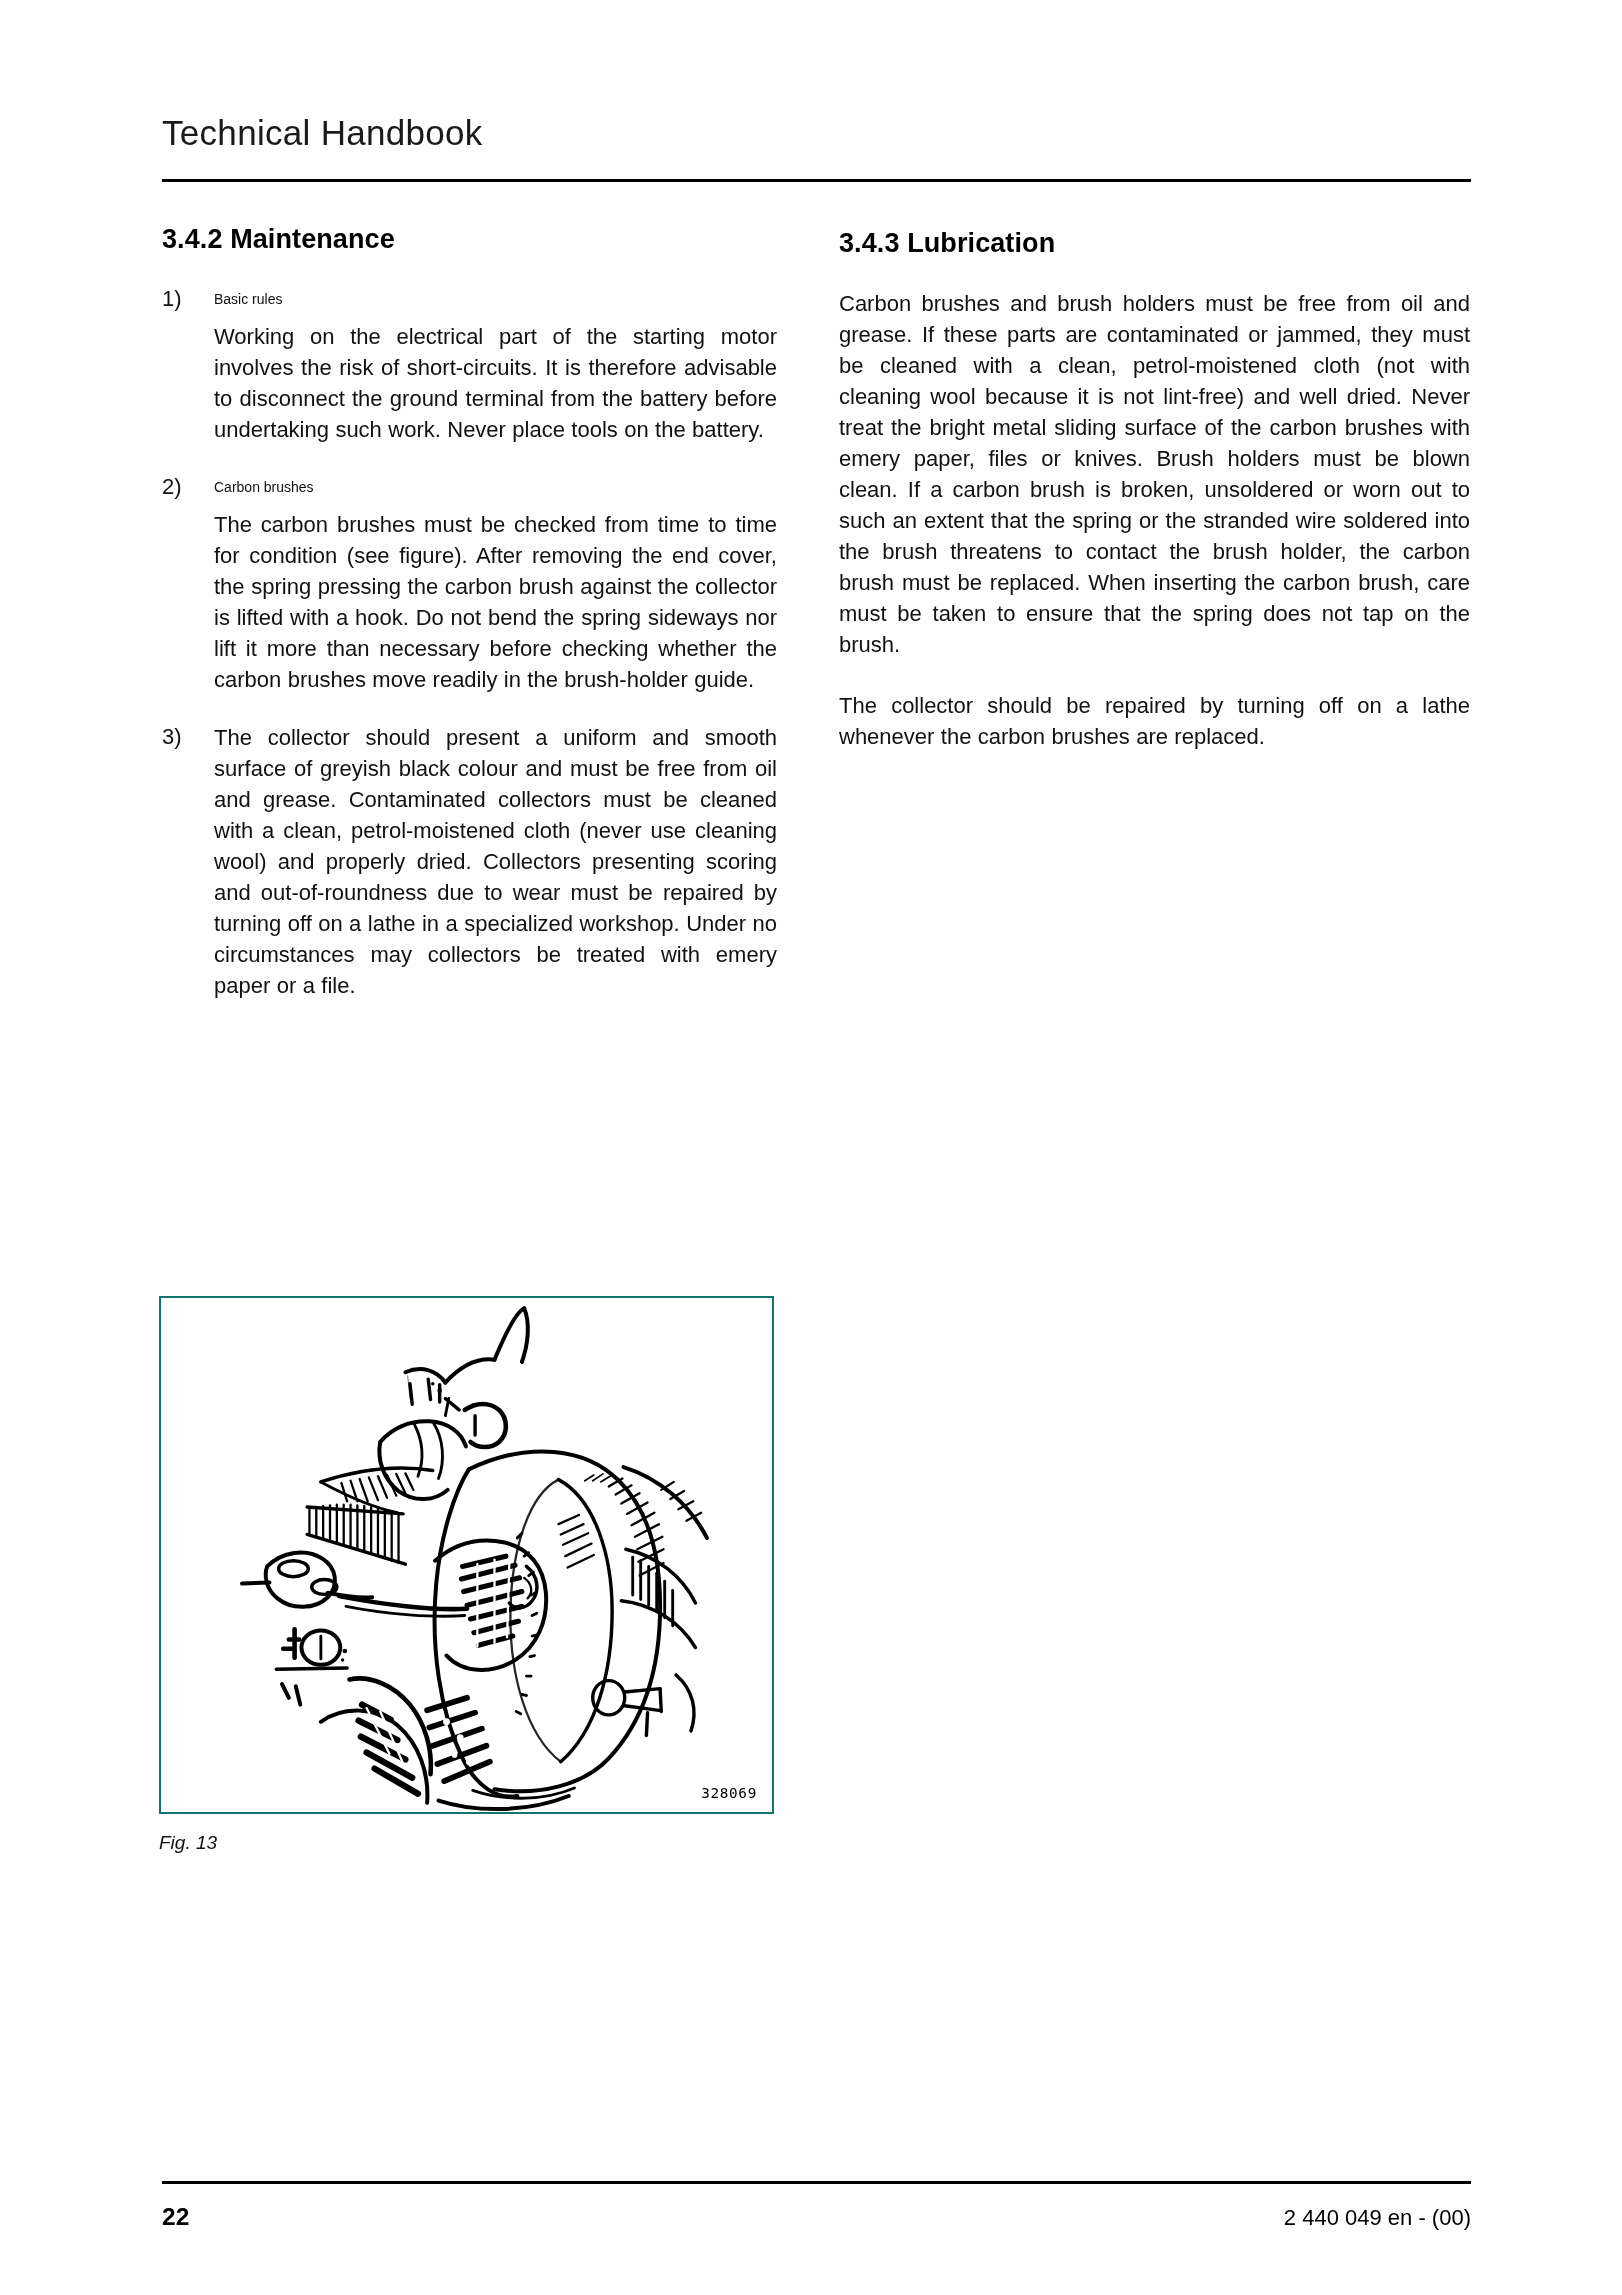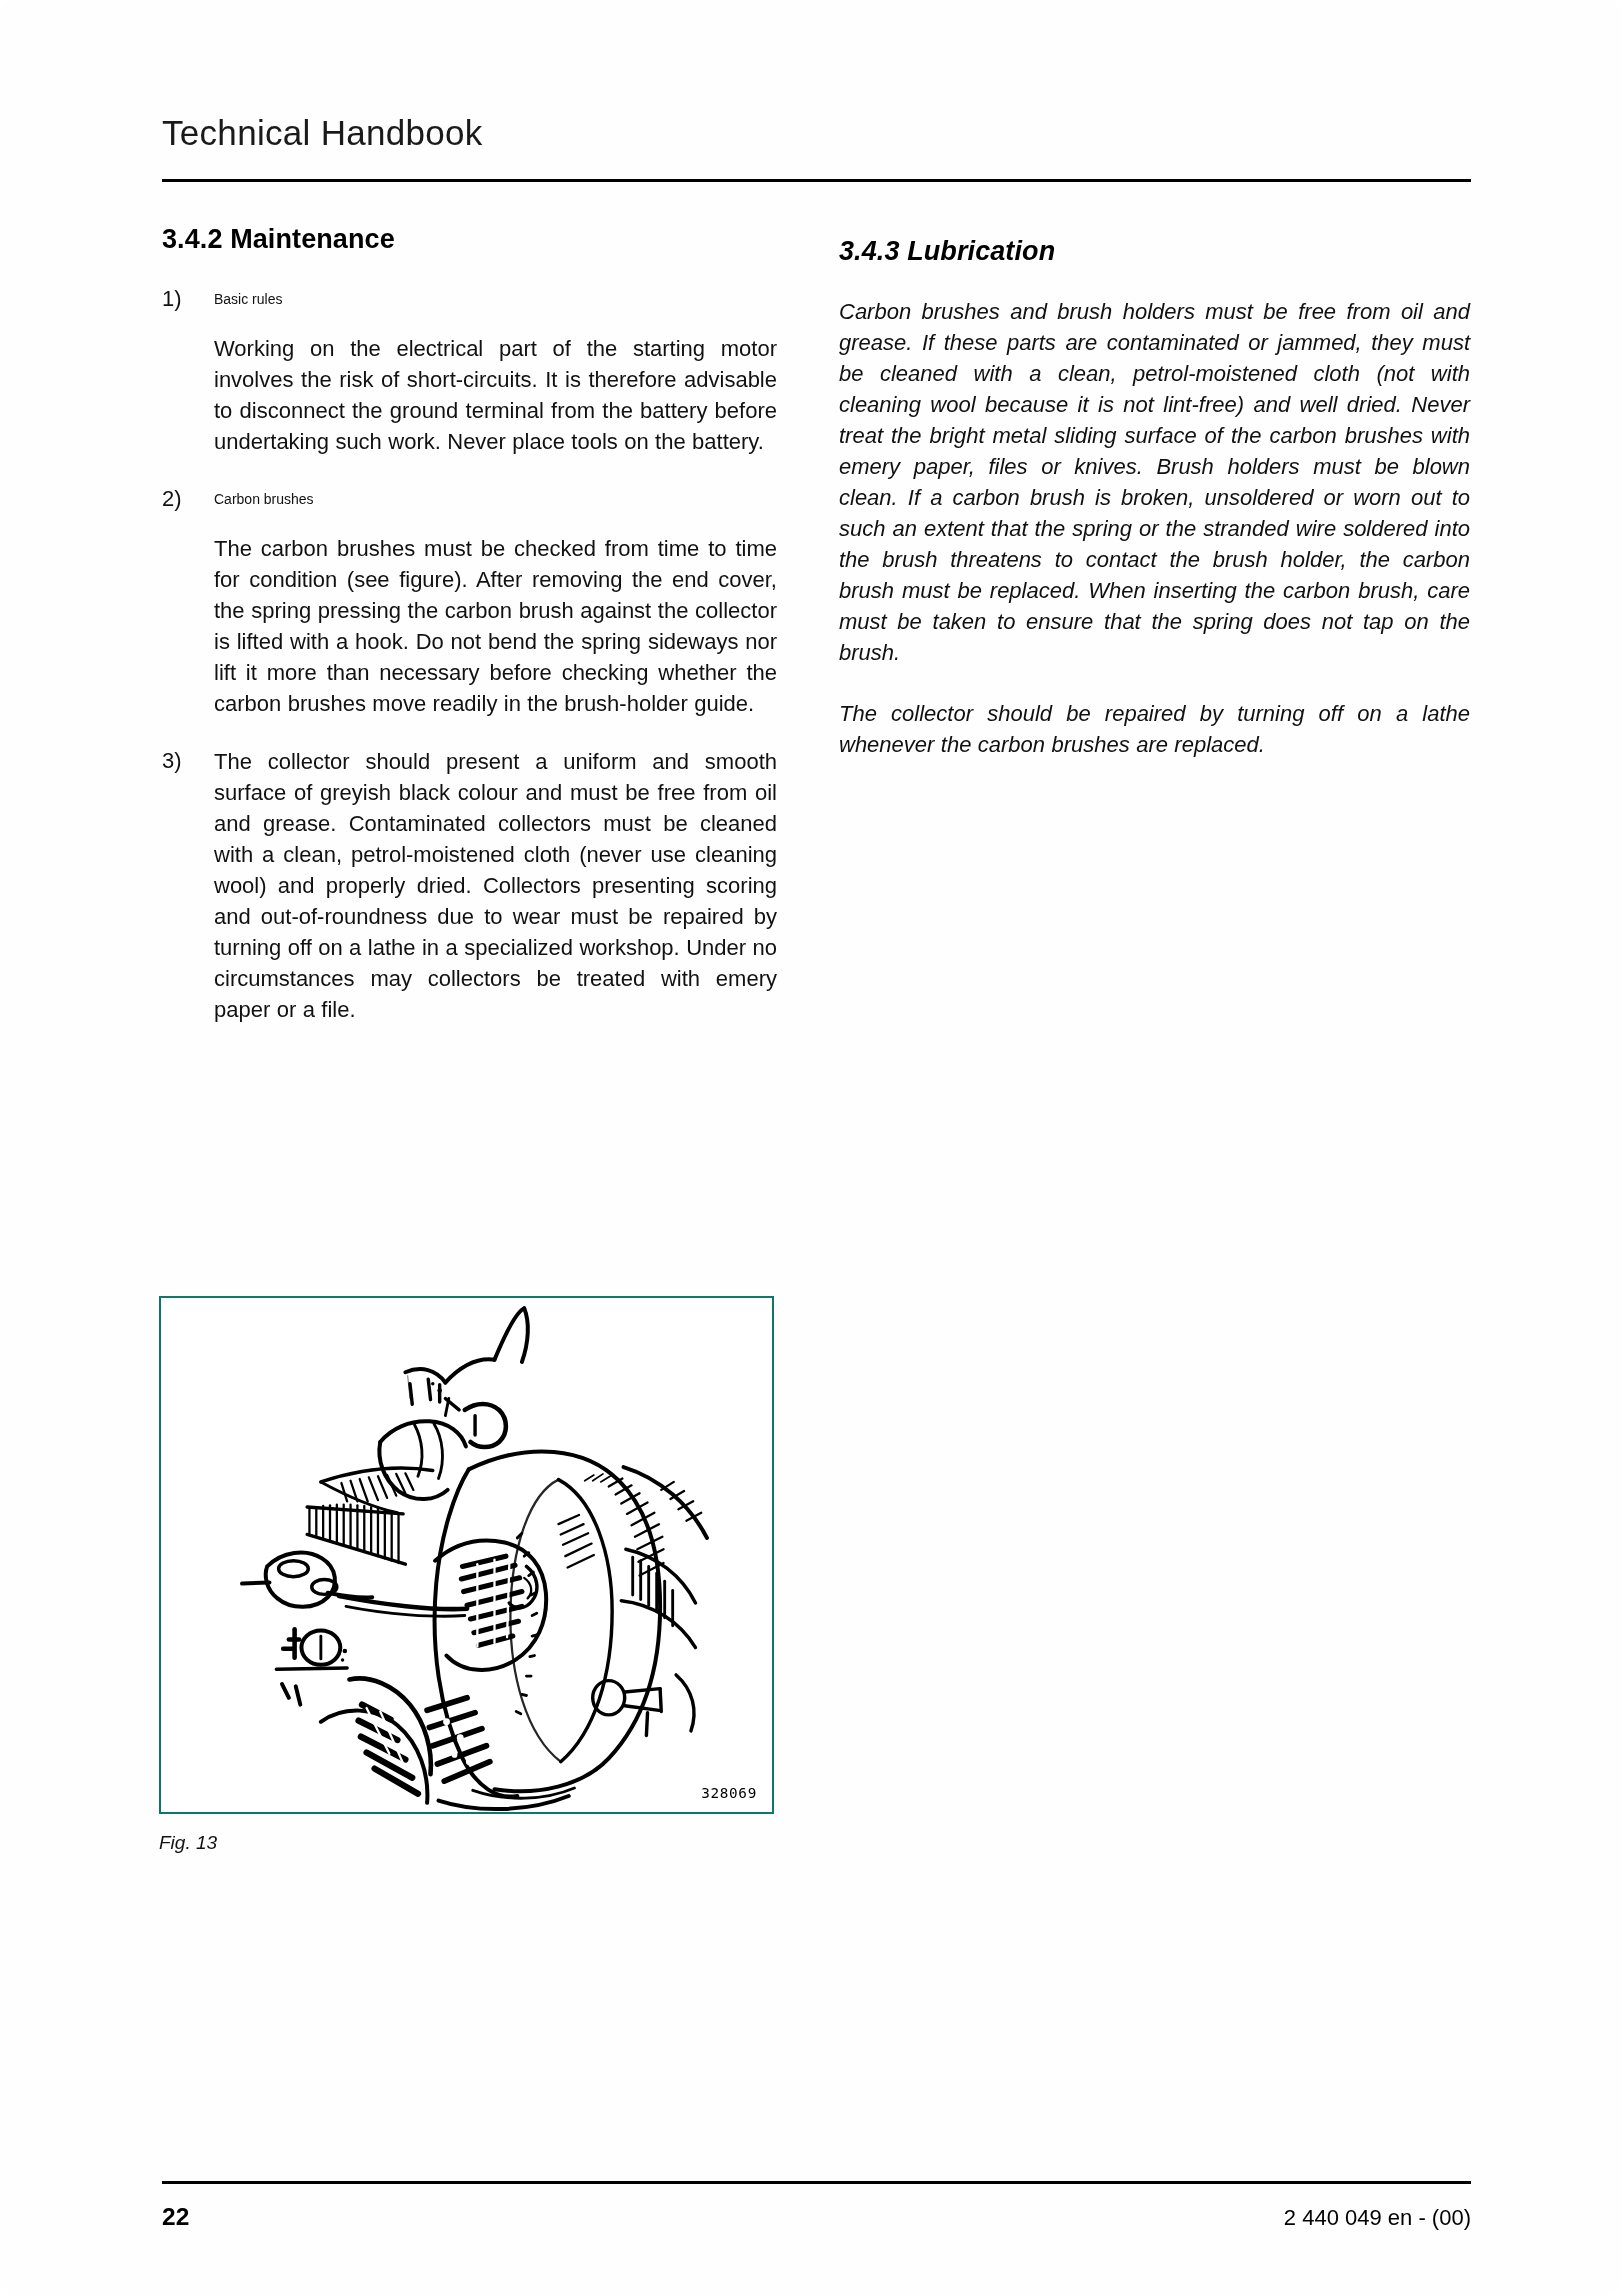--- a/index.html
+++ b/index.html
@@ -58,23 +58,22 @@
   }
   .col-left {
     position: absolute;
     left: 0;
     top: 0;
     width: 615px;
   }
   .col-right {
     position: absolute;
     left: 677px;
-    top: 12px;
+    top: 4px;
     width: 631px;
-    font-style: italic;
   }
 
   h2.section-heading {
     margin: 0 0 29px 0;
     font-size: 27px;
     font-weight: 700;
     letter-spacing: 0.1px;
     line-height: 1.1;
     color: #000;
   }
@@ -94,21 +93,21 @@
     color: #111;
   }
   .num-item .item-title {
     margin-left: 52px;
     font-size: 14px;
     line-height: 30px;
     color: #111;
   }
   .num-item .item-body {
     margin-left: 52px;
-    margin-top: 19px;
+    margin-top: 7px;
     font-size: 22px;
     line-height: 31px;
     text-align: justify;
     text-justify: inter-word;
     color: #111;
     word-spacing: 0.3px;
   }
 
   p.para {
     margin: 0 0 30px 0;

